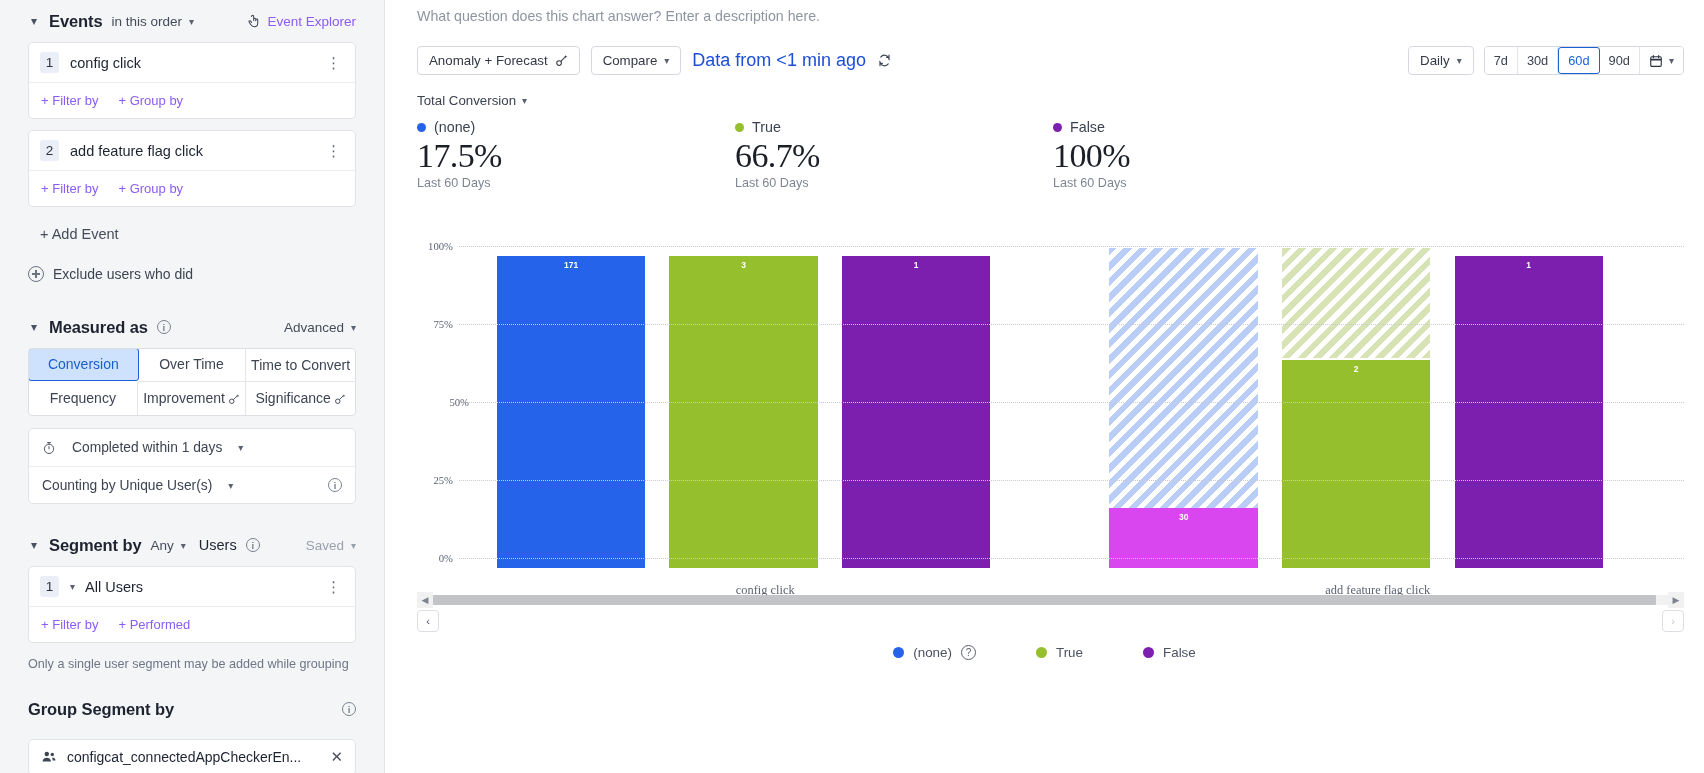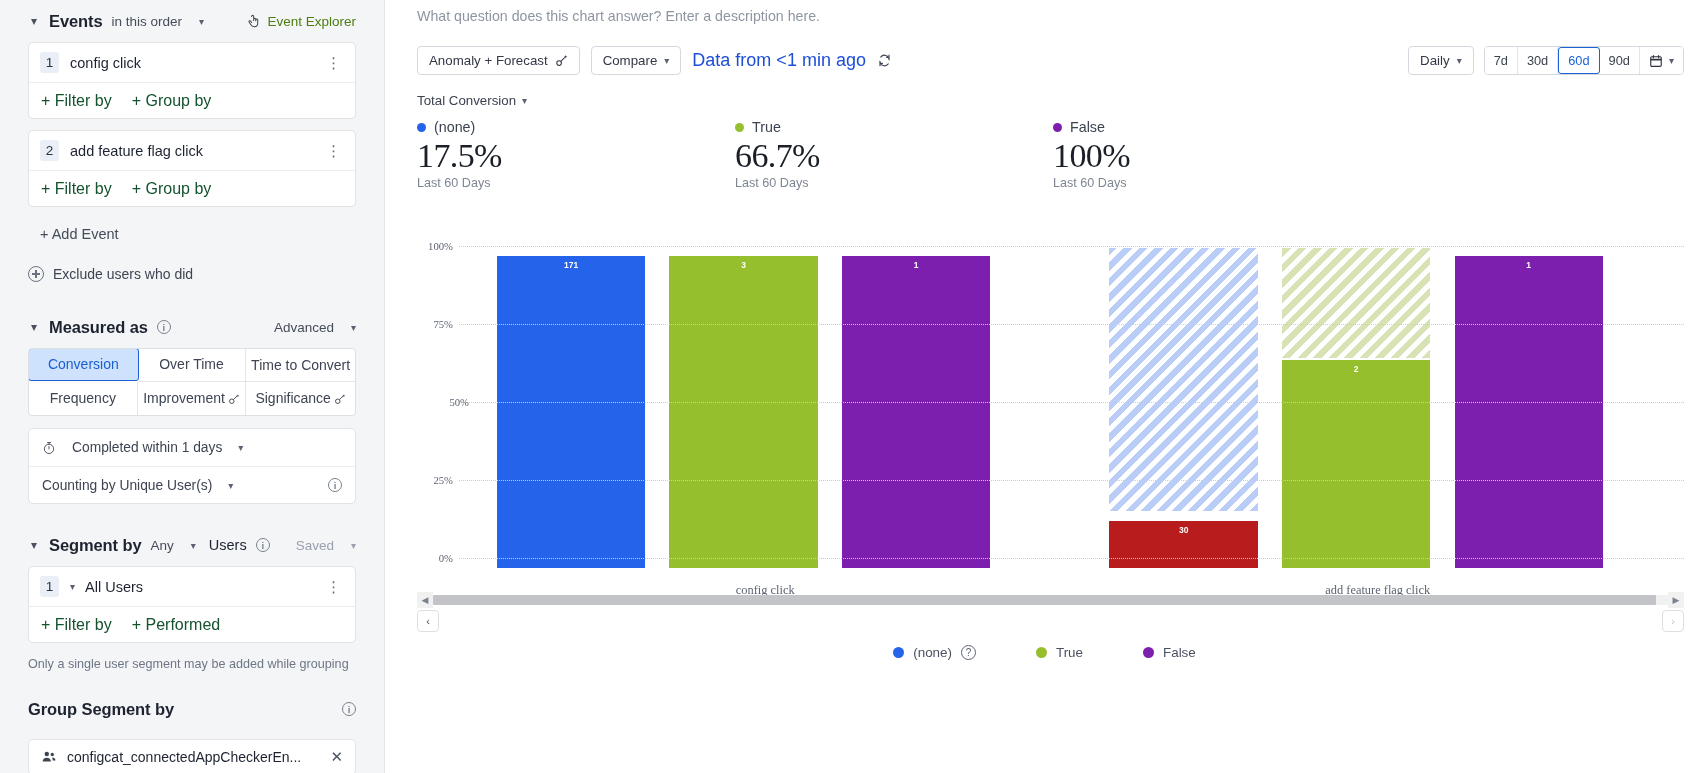--- a/index.html
+++ b/index.html
@@ -26,27 +26,27 @@
     display: flex; align-items: center; gap: 9px;
     height: 42px;
   }
   .caret {
     color: #4a5260; font-size: 12px; line-height: 1;
     width: 12px; text-align: center; flex: 0 0 12px;
   }
   .sec-title { font-size: 16.5px; font-weight: 700; color: #1d2330; letter-spacing: -.1px; }
   .sub-dd {
     font-size: 13.5px; color: #454c59; display: inline-flex;
-    align-items: center; gap: 17px; cursor: pointer;
+    align-items: center; gap: 7px; cursor: pointer;
   }
   .sub-dd .chev { font-size: 10px; color: #5a6272; }
   .push { margin-left: auto; }
   .explorer {
     display: inline-flex; align-items: center; gap: 6px;
-    font-size: 13.5px; color: #4d7c0f; cursor: pointer;
+    font-size: 13.5px; color: #8b5cf6; cursor: pointer;
   }
 
   .card {
     background: #fff; border: 1px solid #e1e3e7; border-radius: 5px;
     margin-bottom: 11px; overflow: hidden;
   }
   .card-row {
     display: flex; align-items: center; height: 39px; padding: 0 11px;
   }
   .num-badge {
@@ -57,21 +57,21 @@
   }
   .ev-name { font-size: 14.5px; color: #1d2330; }
   .kebab {
     margin-left: auto; color: #626a78; font-size: 15px;
     letter-spacing: 0; line-height: 1; cursor: pointer; padding: 0 3px;
   }
   .card-sub {
     border-top: 1px solid #ececee; display: flex; gap: 20px;
     padding: 0 12px; height: 36px; align-items: center;
   }
-  .ghost-link { font-size: 16px; color: #14532d; cursor: pointer; }
+  .ghost-link { font-size: 13px; color: #8b5cf6; cursor: pointer; }
 
   .add-event { font-size: 14.5px; color: #454c59; padding: 8px 12px 0; cursor: pointer; }
   .exclude {
     display: flex; align-items: center; gap: 9px;
     font-size: 14px; color: #3d4452; margin-top: 24px; cursor: pointer;
   }
   .plus-circ {
     width: 16px; height: 16px; border: 1.4px solid #6b7280; border-radius: 50%;
     position: relative; flex: 0 0 16px;
   }
@@ -436,21 +436,21 @@
             </div>
             <div class="bar" style="left: 34.3662%; width: 24.2254%; height: 312px; background: rgb(150, 191, 46);">
               <span class="bar-lab">3</span>
             </div>
             <div class="bar" style="left: 62.5352%; width: 24.2254%; height: 312px; background: rgb(125, 31, 174);">
               <span class="bar-lab">1</span>
             </div>
           </div>
           <div class="grp" style="left: 50%; width: 50%;">
             <div class="bar" style="left: 6.19718%; width: 24.2254%; bottom: 56.6px; height: 263.4px; background-color: rgb(255, 255, 255); background-image: repeating-linear-gradient(-45deg, rgb(185, 205, 247) 0px, rgb(185, 205, 247) 6px, rgb(255, 255, 255) 6px, rgb(255, 255, 255) 11px);"></div>
-            <div class="bar" style="left: 6.19718%; width: 24.2254%; height: 47px; background: #b91c1c;">
+            <div class="bar" style="left: 6.19718%; width: 24.2254%; height: 60px; background: #d946ef;">
               <span class="bar-lab">30</span>
             </div>
             <div class="bar" style="left: 34.3662%; width: 24.2254%; bottom: 210.104px; height: 109.896px; background-color: rgb(255, 255, 255); background-image: repeating-linear-gradient(-45deg, rgb(215, 227, 180) 0px, rgb(215, 227, 180) 6px, rgb(255, 255, 255) 6px, rgb(255, 255, 255) 11px);"></div>
             <div class="bar" style="left: 34.3662%; width: 24.2254%; height: 208.104px; background: rgb(150, 191, 46);">
               <span class="bar-lab">2</span>
             </div>
             <div class="bar" style="left: 62.5352%; width: 24.2254%; height: 312px; background: rgb(125, 31, 174);">
               <span class="bar-lab">1</span>
             </div>
           </div>

